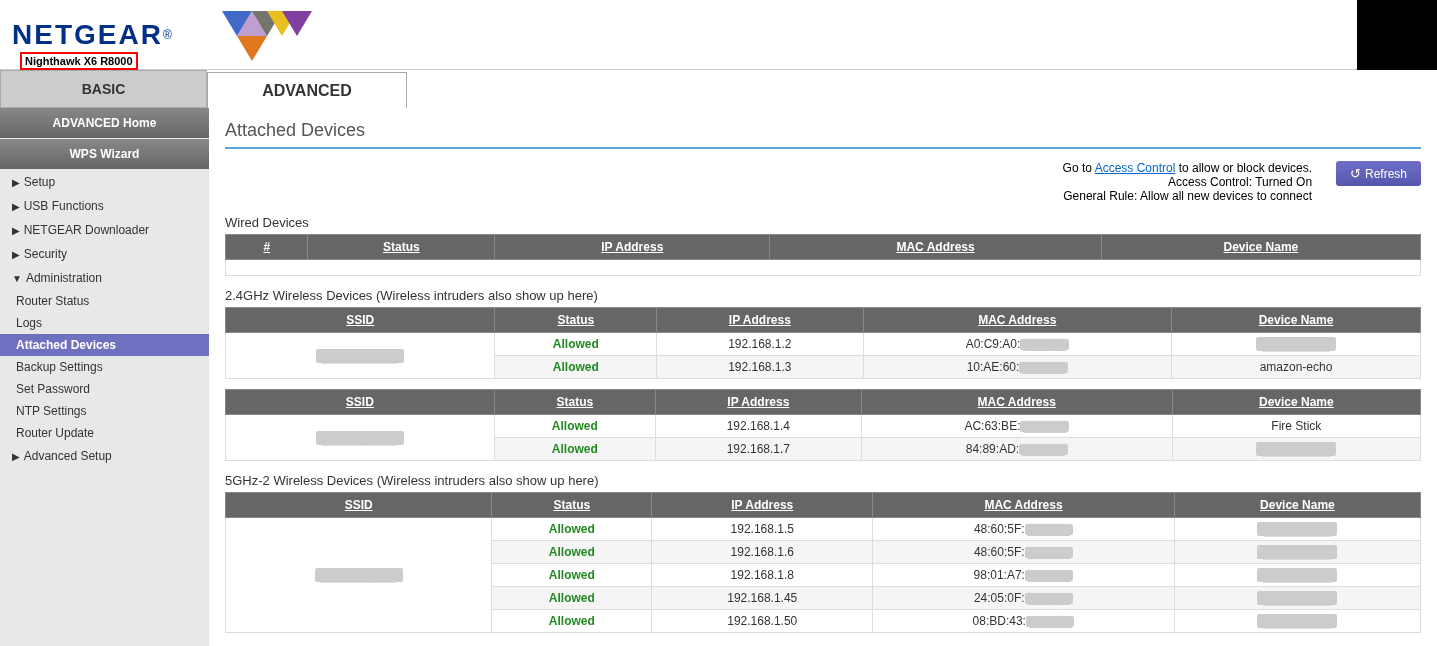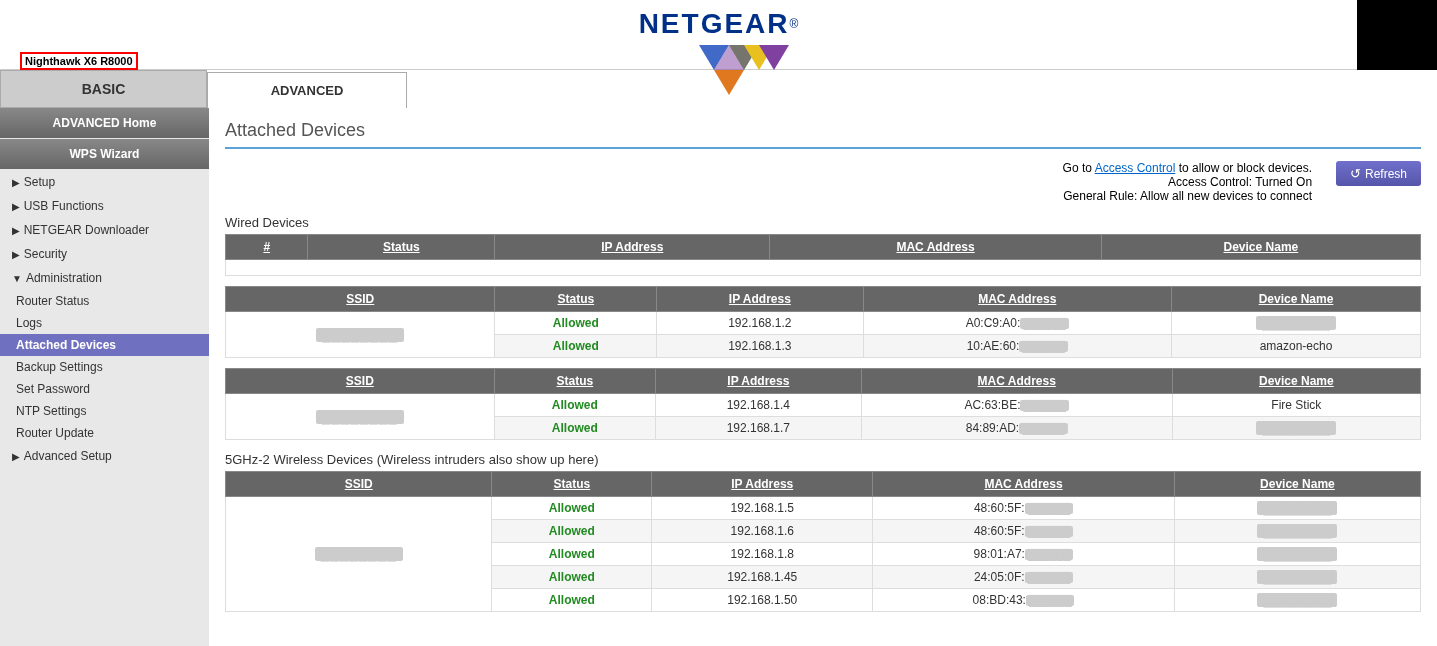--- a/index.html
+++ b/index.html
@@ -1,29 +1,29 @@
 <!DOCTYPE html>
 <html><head>
   <meta charset="utf-8">
   <style>
     * { margin: 0; padding: 0; box-sizing: border-box; }
     body { font-family: Arial, sans-serif; font-size: 12px; background: #fff; width: 1437px; }
 
     
-    #header { background: #fff; display: flex; align-items: center; padding: 8px 12px; border-bottom: 1px solid #ccc; position: relative; height: 70px; flex-direction: column; }
+    #header { background: #fff; display: flex; align-items: center; padding: 8px 12px; border-bottom: 1px solid #ccc; position: relative; height: 70px; }
     #logo-text { font-size: 28px; font-weight: 900; color: #003087; letter-spacing: 2px; font-family: Arial Black, sans-serif; }
     #logo-reg { font-size: 12px; vertical-align: super; color: #003087; }
     #logo-shape { margin-left: 20px; }
     #device-name-label { position: absolute; left: 20px; top: 52px; font-size: 11px; font-weight: bold; color: #000; border: 2px solid red; padding: 1px 3px; }
     #black-box { position: absolute; right: 0; top: 0; width: 80px; height: 70px; background: #000; }
 
     
     #tab-bar { display: flex; height: 38px; text-align: center; }
     #tab-basic { flex: 0 0 207px; background: #ccc; display: flex; align-items: center; justify-content: center; font-size: 14px; font-weight: bold; color: #333; cursor: pointer; border: 1px solid #aaa; }
-    #tab-advanced { flex: 0 0 200px; background: #fff; display: flex; align-items: center; justify-content: center; font-size: 13px; font-weight: bold; color: #333; cursor: pointer; border: 1px solid #aaa; border-bottom: none; margin-top: 2px; }
+    #tab-advanced { flex: 0 0 200px; background: #fff; display: flex; align-items: center; justify-content: center; font-size: 16px; font-weight: bold; color: #333; cursor: pointer; border: 1px solid #aaa; border-bottom: none; margin-top: 2px; }
 
     
     #main-layout { display: flex; height: calc(646px - 108px); }
 
     
     #sidebar { width: 209px; background: #e8e8e8; flex-shrink: 0; overflow-y: auto; }
     .sidebar-btn { display: block; width: 100%; background: linear-gradient(#888, #666); color: #fff; border: none; padding: 8px 12px; text-align: center; font-size: 12px; font-weight: bold; cursor: pointer; margin-bottom: 1px; }
     .sidebar-item { display: flex; align-items: center; padding: 5px 12px; cursor: pointer; font-size: 12px; color: #333; }
     .sidebar-item .arrow { margin-right: 4px; font-size: 10px; }
     .sidebar-sub-item { padding: 4px 16px; cursor: pointer; font-size: 12px; color: #333; display: block; }
@@ -155,20 +155,21 @@
           <th><span>Device Name</span></th>
         </tr>
       </thead>
       <tbody>
         <tr>
             <td colspan="5" style="height:16px;"></td>
           </tr>
       </tbody>
     </table>
 
+    <div class="section-title">2.4GHz Wireless Devices (Wireless intruders also show up here)</div>
     <table>
       <thead>
         <tr>
           <th><span>SSID</span></th>
           <th><span>Status</span></th>
           <th><span>IP Address</span></th>
           <th><span>MAC Address</span></th>
           <th><span>Device Name</span></th>
         </tr>
       </thead>

